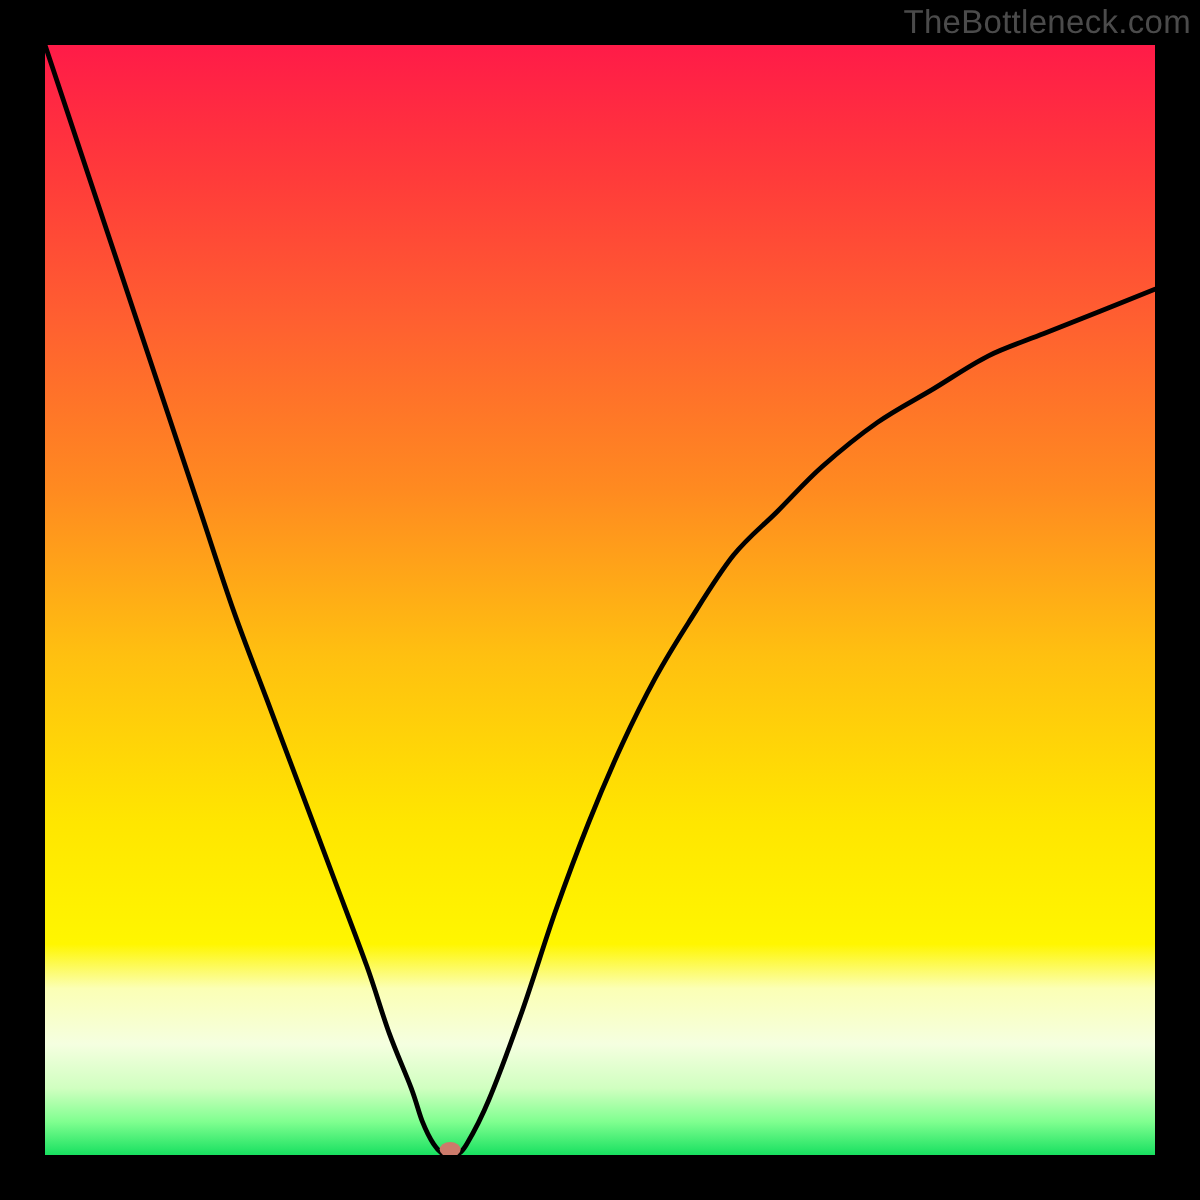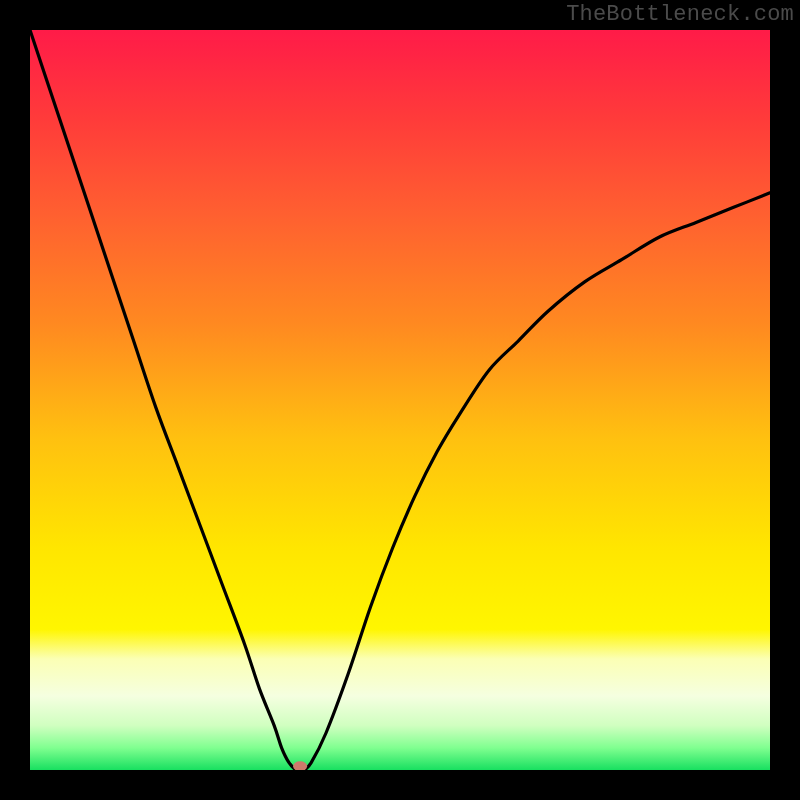--- a/index.html
+++ b/index.html
@@ -9,21 +9,20 @@
     height: 800px;
     overflow: hidden;
     background: #000;
     font-family: Arial, Helvetica, sans-serif;
   }
   .frame {
     position: relative;
     width: 800px;
     height: 800px;
     background: #000;
-    font-family: Liberation Mono, monospace;
   }
   .watermark {
     position: absolute;
     top: 2px;
     right: 6px;
     color: #4b4b4b;
     font-size: 22px;
     font-weight: 500;
     letter-spacing: 0.2px;
     z-index: 10;

